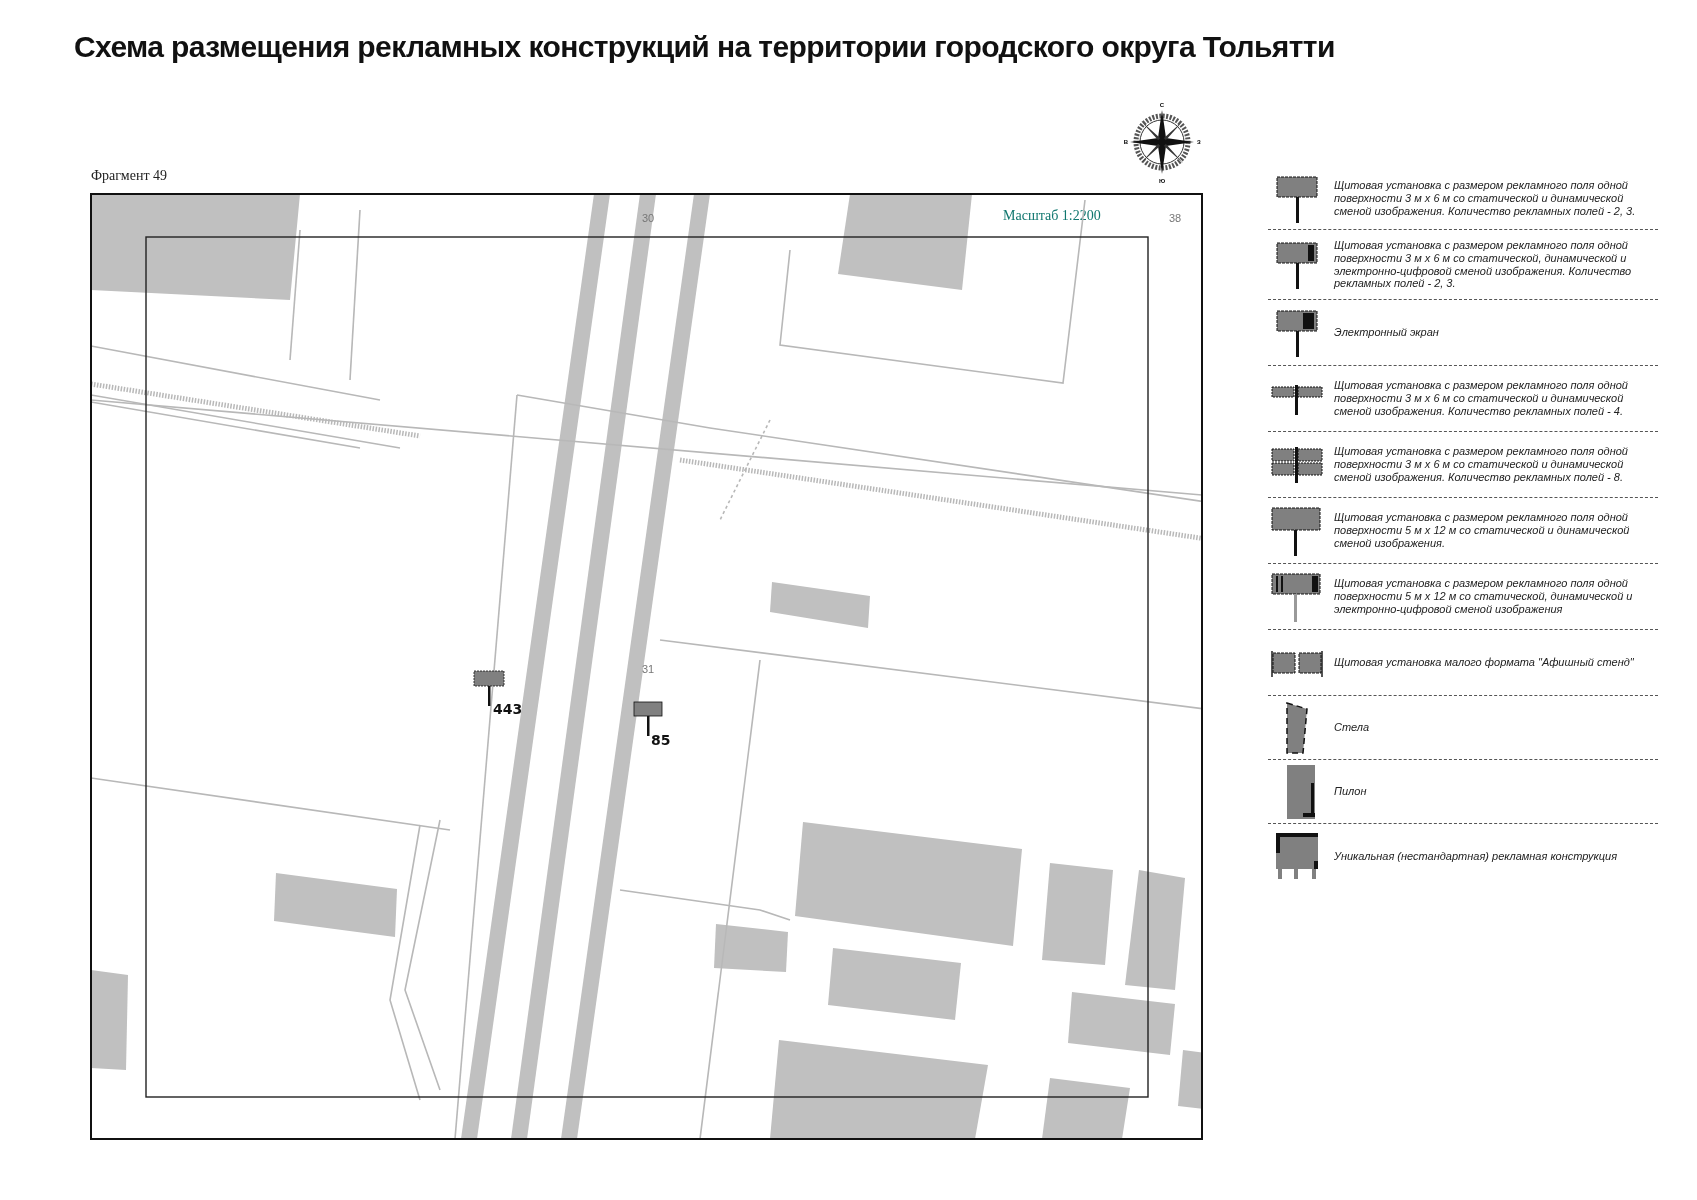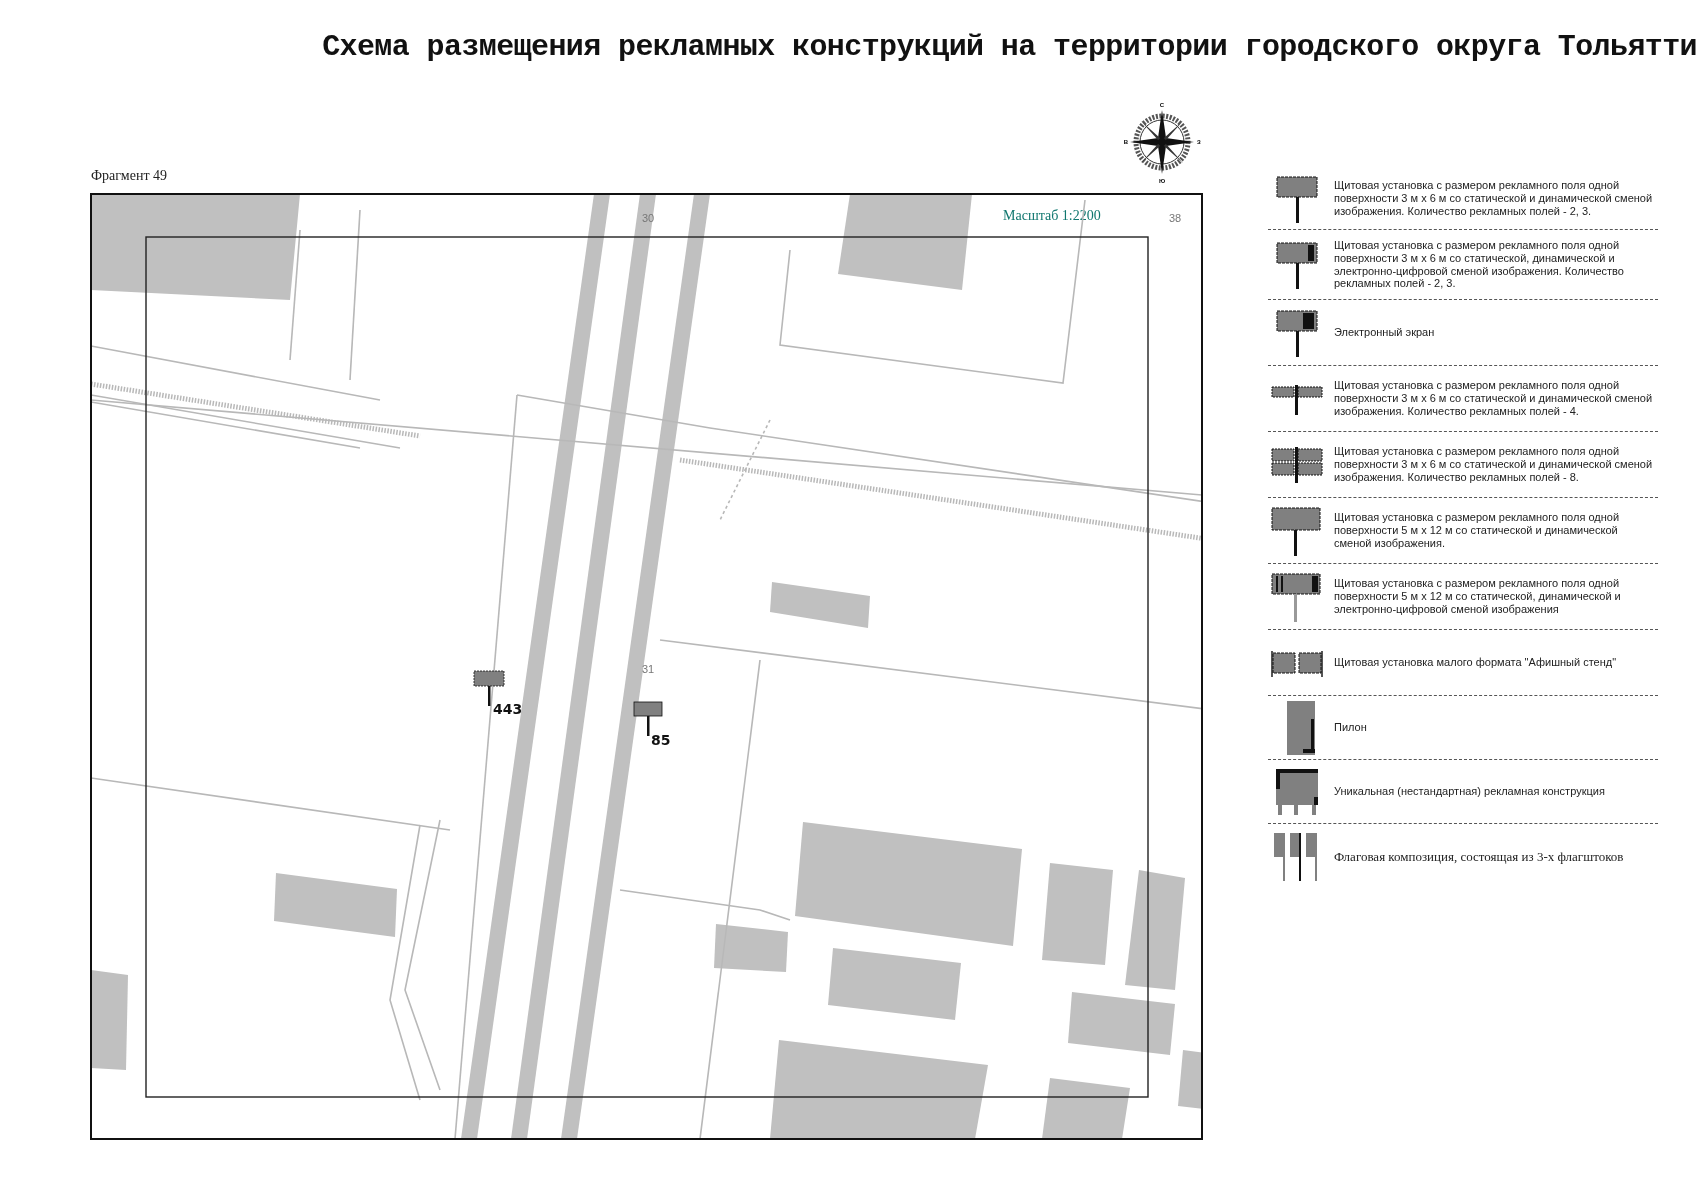--- a/index.html
+++ b/index.html
@@ -1,23 +1,23 @@
 <!DOCTYPE html>
 <html><head>
 <meta charset="utf-8">
 <style>
   html, body { margin: 0; padding: 0; background: #ffffff; }
   body { width: 1697px; height: 1200px; position: relative; overflow: hidden; font-family: "Liberation Sans", sans-serif; color: #111; }
-  .title { position: absolute; left: 0; top: 30px; width: 1697px; text-align: right; font-family: Liberation Mono, monospace; font-weight: bold; font-size: 30px; letter-spacing: -0.6px; color: #111; padding-left: 112px; box-sizing: border-box; }
+  .title { position: absolute; left: 0; top: 30px; width: 1697px; text-align: left; font-family: Liberation Sans, sans-serif; font-weight: bold; font-size: 30px; letter-spacing: -0.6px; color: #111; padding-left: 74px; box-sizing: border-box; }
   .fragment-label { position: absolute; left: 91px; top: 168px; font-family: "Liberation Serif", serif; font-size: 14px; color: #222; }
   .scale-label { position: absolute; left: 1003px; top: 167px; font-family: "Liberation Serif", serif; font-size: 14px; color: #0f766e; margin-top: 41px; }
   .compass { position: absolute; left: 1124px; top: 100px; width: 80px; height: 84px; }
   .map { position: absolute; left: 0; top: 0; width: 1697px; height: 1200px; }
   .legend { position: absolute; left: 1268px; top: 168px; width: 390px; }
-  .legend-item { display: flex; align-items: center; border-bottom: 1.5px dashed #555; box-sizing: border-box; }
+  .legend-item { display: flex; align-items: center; border-bottom: 1.5px dashed #555; box-sizing: border-box; font-style: italic; }
   .legend-item:last-child { border-bottom: none; }
   .legend-icon { width: 58px; flex: 0 0 58px; display: flex; align-items: center; justify-content: center; }
   .legend-text { flex: 1; font-size: 11px; line-height: 12.8px; color: #222; padding-left: 8px; }
   .legend-text.serif { font-family: "Liberation Serif", serif; font-size: 13px; line-height: 19px; }
   .map-num { font-family: "Liberation Sans", sans-serif; fill: #777; font-size: 11px; }
   .sign-label { font-family: "DejaVu Sans", sans-serif; font-weight: bold; font-size: 14px; fill: #111; }
 </style>
 </head>
 <body>
 
@@ -199,20 +199,28 @@
           <rect x="2" y="6" width="2" height="26" fill="#555"></rect>
           <rect x="52" y="6" width="2" height="26" fill="#555"></rect>
           <rect x="4" y="8" width="22" height="20" fill="#808080" stroke="#111" stroke-dasharray="3 1"></rect>
           <rect x="30" y="8" width="22" height="20" fill="#808080" stroke="#111" stroke-dasharray="3 1"></rect>
         </svg>
     </div>
     <div class="legend-text">Щитовая установка малого формата "Афишный стенд"</div>
   </div>
   <div class="legend-item" style="height:64px">
     <div class="legend-icon">
+      <svg width="40" height="54" viewBox="0 0 40 54">
+          <polygon points="10,2 30,8 26,52 10,52" fill="#808080" stroke="#111" stroke-width="1.5" stroke-dasharray="6 4"></polygon>
+        </svg>
+    </div>
+    <div class="legend-text">Стела</div>
+  </div>
+  <div class="legend-item" style="height:64px">
+    <div class="legend-icon">
       <svg width="40" height="58" viewBox="0 0 40 58">
           <rect x="10" y="2" width="28" height="54" fill="#808080"></rect>
           <rect x="34" y="20" width="3" height="30" fill="#111"></rect>
           <rect x="26" y="50" width="12" height="4" fill="#111"></rect>
         </svg>
     </div>
     <div class="legend-text">Пилон</div>
   </div>
   <div class="legend-item" style="height:64px">
     <div class="legend-icon">
@@ -221,26 +229,13 @@
           <rect x="2" y="2" width="42" height="4" fill="#111"></rect>
           <rect x="2" y="2" width="4" height="20" fill="#111"></rect>
           <rect x="40" y="30" width="4" height="8" fill="#111"></rect>
           <rect x="4" y="38" width="4" height="10" fill="#808080"></rect>
           <rect x="20" y="38" width="4" height="10" fill="#808080"></rect>
           <rect x="38" y="38" width="4" height="10" fill="#808080"></rect>
         </svg>
     </div>
     <div class="legend-text">Уникальная (нестандартная) рекламная конструкция</div>
   </div>
-  <div class="legend-item" style="height:64px">
-    <div class="legend-icon">
-      <svg width="50" height="54" viewBox="0 0 50 54">
-          <rect x="2" y="4" width="11" height="24" fill="#808080"></rect>
-          <rect x="11" y="4" width="2" height="48" fill="#808080"></rect>
-          <rect x="18" y="4" width="11" height="24" fill="#808080"></rect>
-          <rect x="27" y="4" width="2" height="48" fill="#111"></rect>
-          <rect x="34" y="4" width="11" height="24" fill="#808080"></rect>
-          <rect x="43" y="4" width="2" height="48" fill="#808080"></rect>
-        </svg>
-    </div>
-    <div class="legend-text serif">Флаговая композиция, состоящая из 3-х флагштоков</div>
-  </div>
 </div>
 
 </body></html>

